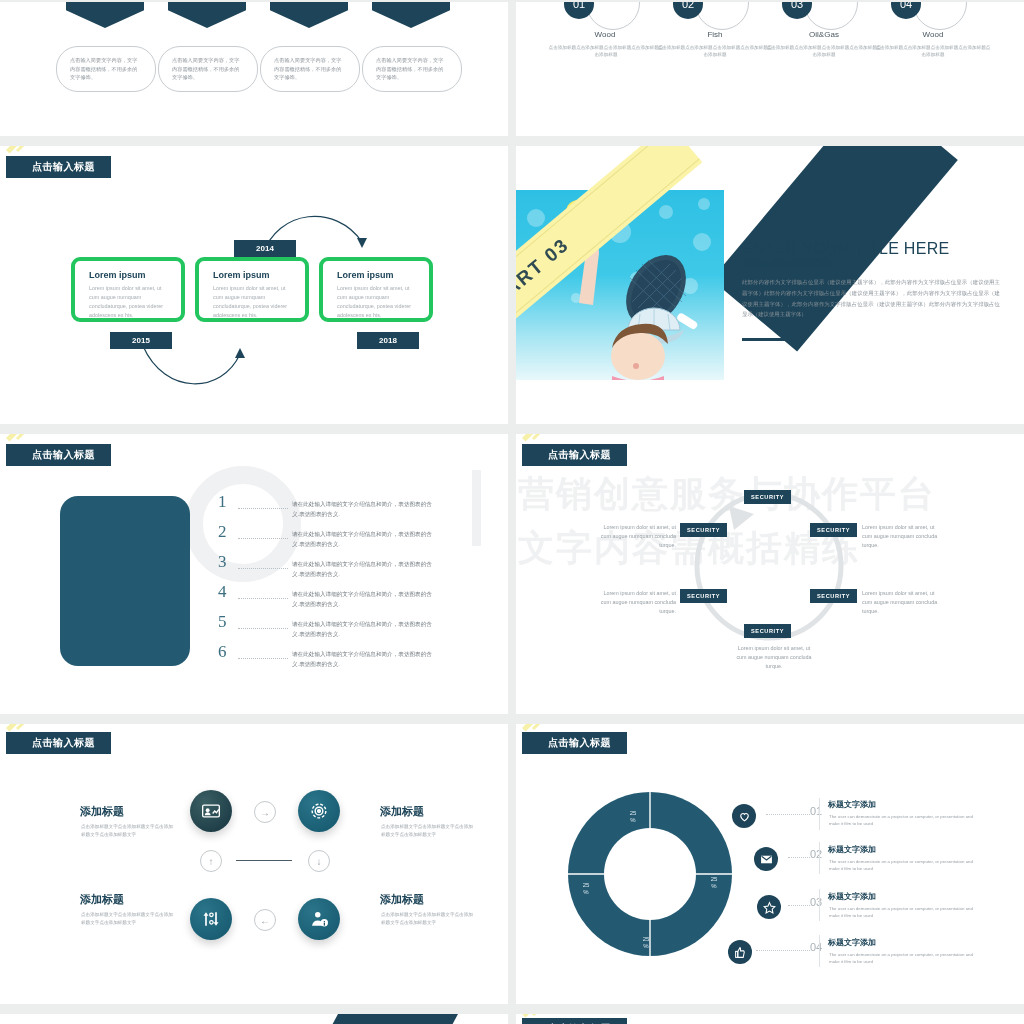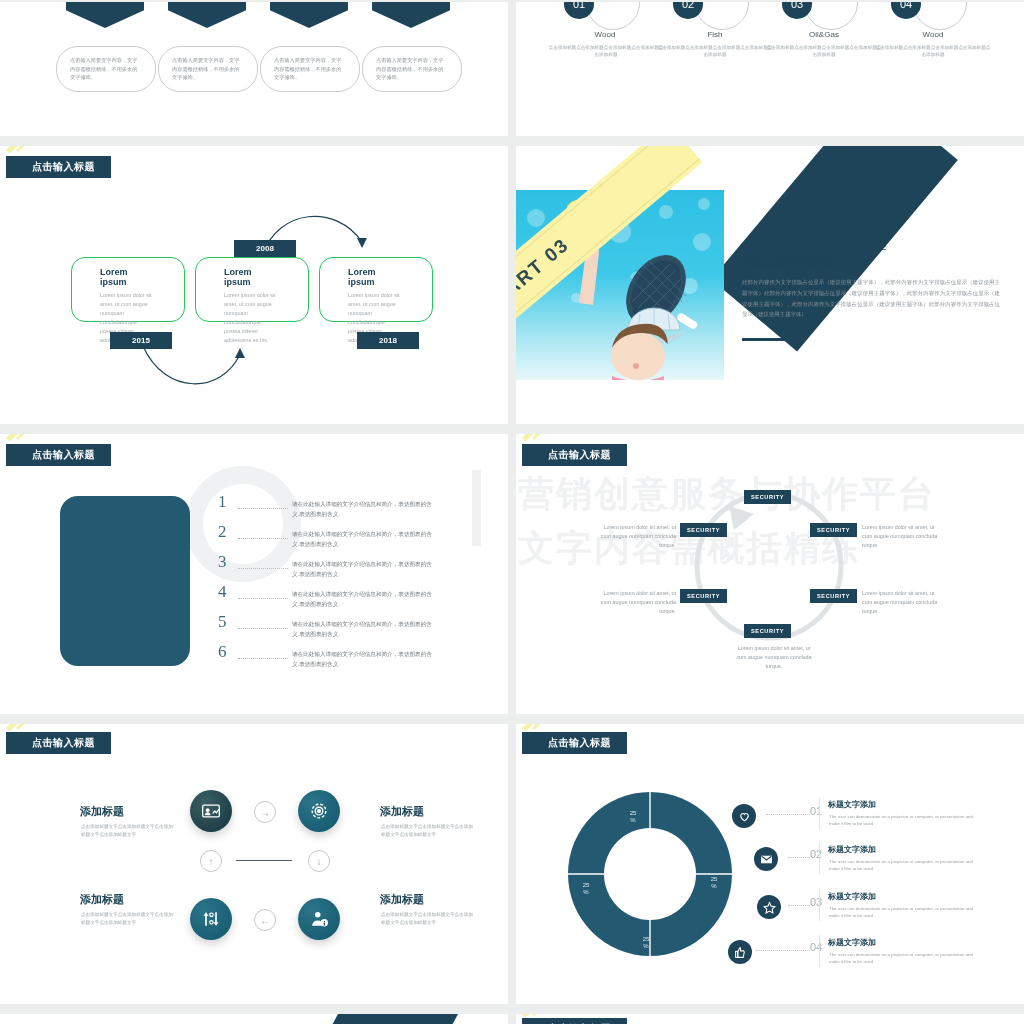--- a/index.html
+++ b/index.html
@@ -22,21 +22,21 @@
   .pill span{font-size:5.2px;line-height:1.7;color:#8d959b;width:72px;}
 
   
   .numcirc{position:absolute;width:30px;height:30px;border-radius:50%;background:#1d4458;color:#fff;
            display:flex;align-items:center;justify-content:center;font-size:11px;}
   .ringc{position:absolute;width:52px;height:52px;border-radius:50%;border:1px solid #c7ccd0;}
   .cname{position:absolute;width:120px;text-align:center;font-size:8px;color:#4a5860;}
   .cdesc{position:absolute;width:118px;text-align:center;font-size:4.6px;line-height:1.6;color:#9aa3a8;}
 
   
-  .tcard{position:absolute;width:114px;height:65px;border:1px solid #22c55e;border-radius:14px;padding:9px 28px;box-sizing:border-box;}
+  .tcard{position:absolute;width:114px;height:65px;border:4px solid #22c55e;border-radius:9px;padding:9px 14px;box-sizing:border-box;}
   .tcard h4{margin:0 0 4px;font-size:9px;color:#1d4458;}
   .tcard p{margin:0;font-size:5.4px;line-height:1.65;color:#a6adb2;}
   .ychip{position:absolute;background:#1d4458;color:#fff;font-size:8px;font-weight:bold;
          width:62px;height:17px;display:flex;align-items:center;justify-content:center;}
 
   
   .illus{position:absolute;overflow:hidden;}
   .ribbon{position:absolute;background:#faf3a8;transform:rotate(-40deg);}
   .ribbon .rt{position:absolute;color:#2f4a52;font-weight:bold;letter-spacing:2px;}
   .corner{position:absolute;background:#1d4458;}
@@ -154,21 +154,21 @@
     <div class="tcard" style="left:195px;top:111px">
       <h4>Lorem ipsum</h4>
       <p>Lorem ipsum dolor sit amet, ut cum augue numquam concludaturque, postea viderer adolescens ex his.</p>
     </div>
     <div class="tcard" style="left:319px;top:111px">
       <h4>Lorem ipsum</h4>
       <p>Lorem ipsum dolor sit amet, ut cum augue numquam concludaturque, postea viderer adolescens ex his.</p>
     </div>
 
     <div class="ychip" style="left:110px;top:186px">2015</div>
-    <div class="ychip" style="left:234px;top:94px">2008</div>
+    <div class="ychip" style="left:234px;top:94px">2014</div>
     <div class="ychip" style="left:357px;top:186px">2018</div>
   </div>
 
   <div class="slide" style="left:516px;top:146px;width:508px;height:278px;">
 
     <div class="corner" style="left:356px;top:-58px;width:112px;height:250px;transform:rotate(40deg);transform-origin:top left;"></div>
 
     <div class="illus" style="left:0;top:44px;width:208px;height:190px;background:linear-gradient(180deg,#2ec0e4 0%,#3fc9e8 45%,#a9e6f3 78%,#e8f8fb 100%);">
       <svg width="208" height="190" viewBox="0 0 208 190">
         <g opacity=".30" fill="#ffffff">
@@ -219,21 +219,21 @@
         <path d="M96 186 q26 10 52 0 l0 6 l-52 0 z" fill="#f39ab2"></path>
       </svg>
     </div>
 
     <div class="ribbon" style="left:-54px;top:150px;width:270px;height:52px;transform-origin:top left;">
       <div class="rt" style="left:24px;top:15px;font-size:19px;">PART 03</div>
       <div style="position:absolute;left:0;top:4px;width:270px;height:1px;background:#eadf8a"></div>
       <div style="position:absolute;left:0;top:47px;width:270px;height:1px;background:#eadf8a"></div>
     </div>
 
-    <div style="position:absolute;left:226px;top:94px;font-size:11px;font-weight:normal;color:#1d4458;letter-spacing:.3px">ENTER YOUR TITLE HERE</div>
+    <div style="position:absolute;left:226px;top:94px;font-size:16px;font-weight:normal;color:#1d4458;letter-spacing:.3px">ENTER YOUR TITLE HERE</div>
     <div style="position:absolute;left:226px;top:110px;font-size:10px;font-weight:bold;color:#1d4458">在这里添加你的标题</div>
     <div style="position:absolute;left:226px;top:131px;width:258px;font-size:5.4px;line-height:2;color:#8a9299;text-align:justify">此部分内容作为文字排版占位显示（建议使用主题字体），此部分内容作为文字排版占位显示（建议使用主题字体）此部分内容作为文字排版占位显示（建议使用主题字体），此部分内容作为文字排版占位显示（建议使用主题字体），此部分内容作为文字排版占位显示（建议使用主题字体）此部分内容作为文字排版占位显示（建议使用主题字体）</div>
     <div style="position:absolute;left:226px;top:192px;width:45px;height:3px;background:#1d4458"></div>
   </div>
 
   <div class="slide" style="left:0;top:434px;width:508px;height:280px;">
     <div class="ystripe" style="left:0;top:4px;width:60px;height:56px;">
       <i style="left:6px;top:0;width:64px;height:5px"></i>
       <i style="left:16px;top:0;width:60px;height:3px"></i>
     </div>

